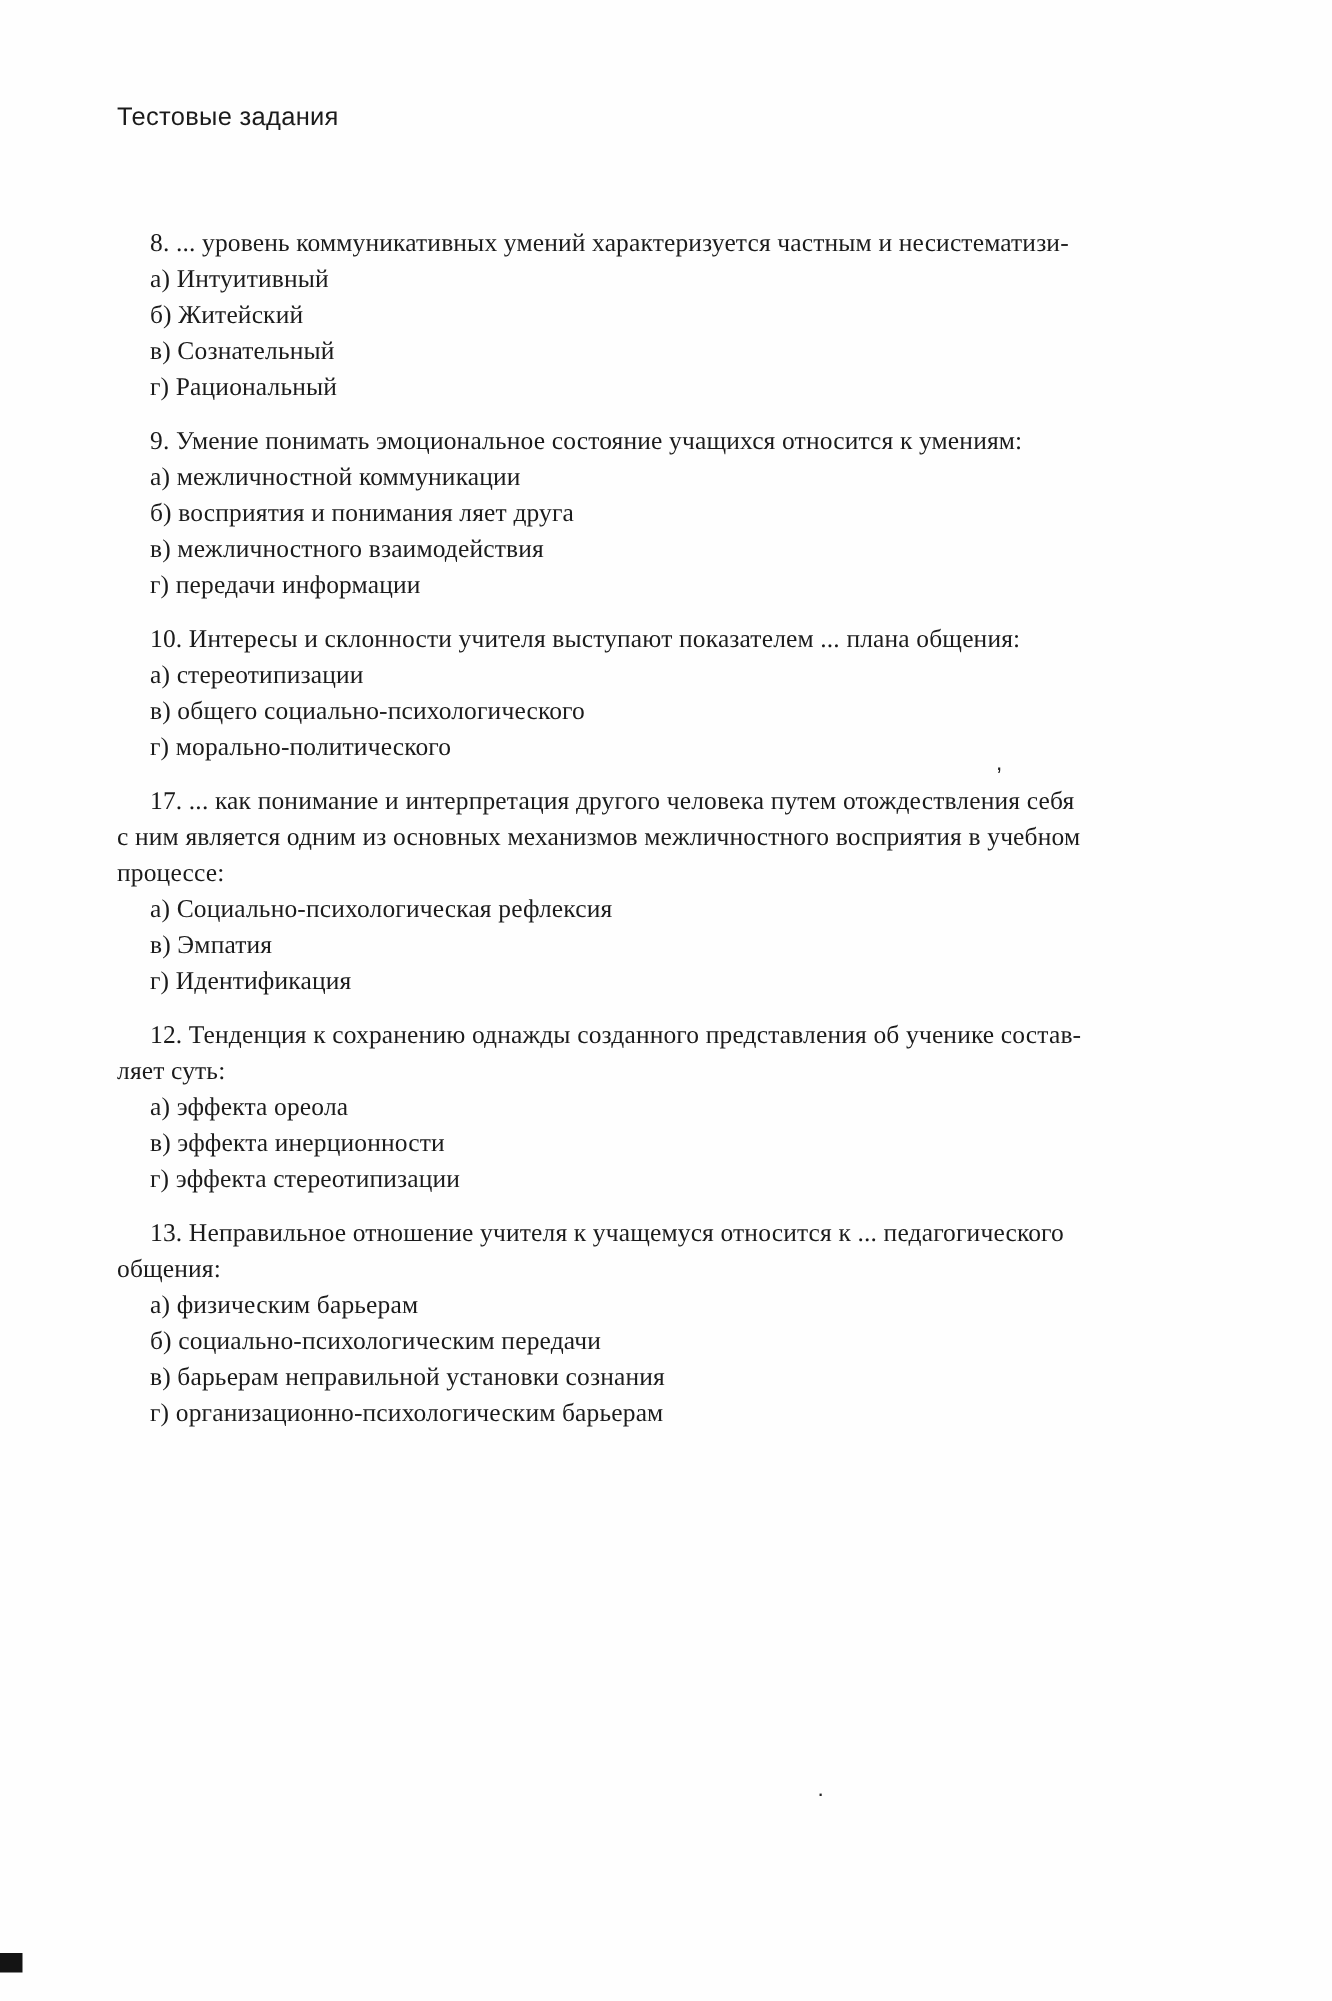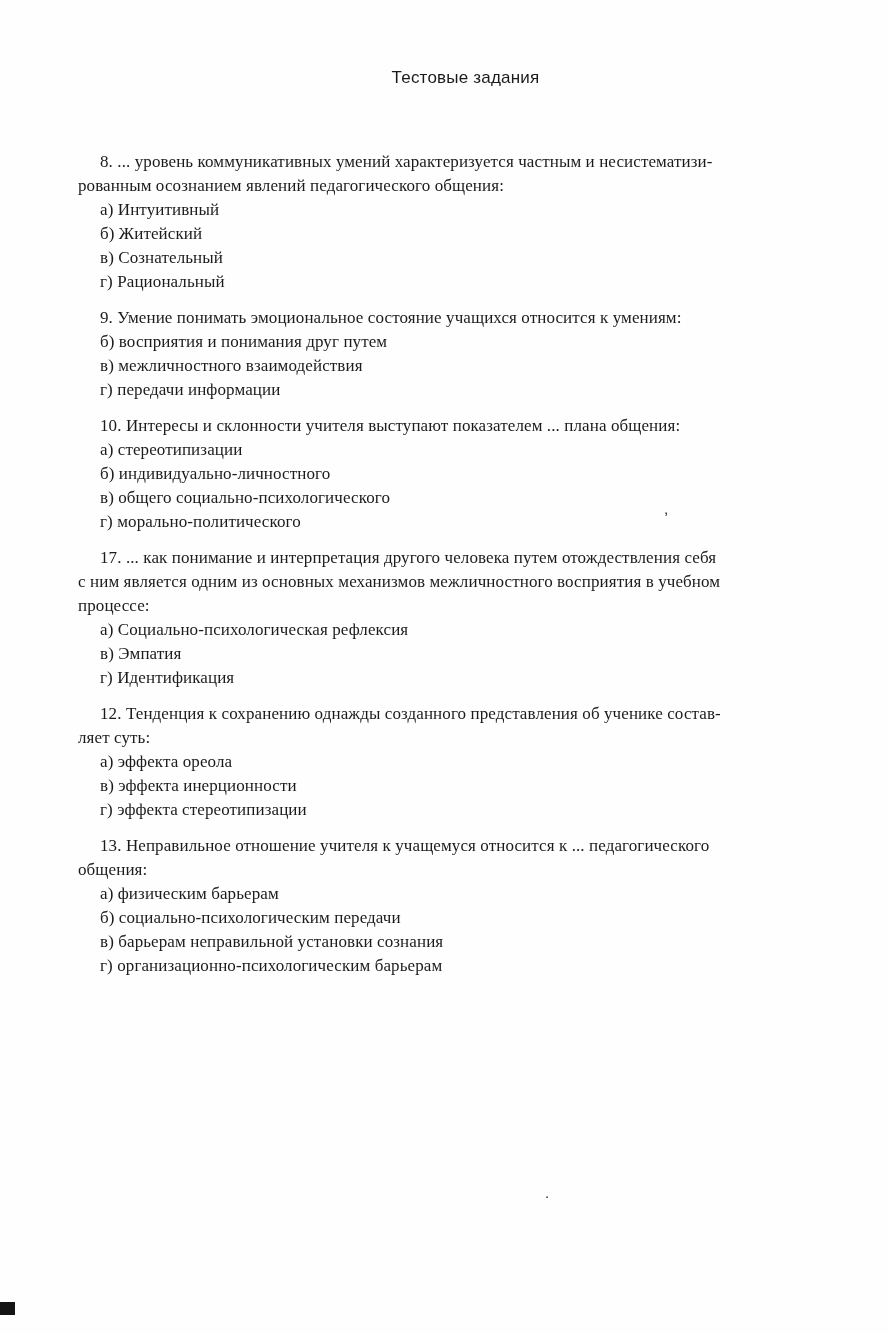--- a/index.html
+++ b/index.html
@@ -15,21 +15,20 @@
     position: absolute;
     left: 78px;
     top: 0;
     width: 775px;
   }
   .doc-header {
     margin-top: 66px;
     font-size: 17px;
     line-height: 24px;
     letter-spacing: 0.2px;
-    text-align: center;
   }
   .content { margin-top: 60px; }
   .question { margin-bottom: 12px; }
   .qline, .option {
     font-size: 17px;
     line-height: 24px;
     white-space: nowrap;
     letter-spacing: 0.1px;
     font-family: Liberation Serif, serif;
   }
@@ -53,38 +52,37 @@
 <body>
 
 <div class="page">
 
   <div class="doc-header">Тестовые задания</div>
 
   <div class="content">
 
     <section class="question">
       <p class="qline indent">8. ... уровень коммуникативных умений характеризуется частным и несистематизи-</p>
-      <p class="qline">рованным осознанием явлений педагогического общения:</p>
       <p class="option">а) Интуитивный</p>
       <p class="option">б) Житейский</p>
       <p class="option">в) Сознательный</p>
       <p class="option">г) Рациональный</p>
     </section>
 
     <section class="question">
       <p class="qline indent">9. Умение понимать эмоциональное состояние учащихся относится к умениям:</p>
-      <p class="option">б) восприятия и понимания друг путем</p>
+      <p class="option">а) межличностной коммуникации</p>
+      <p class="option">б) восприятия и понимания ляет друга</p>
       <p class="option">в) межличностного взаимодействия</p>
       <p class="option">г) передачи информации</p>
     </section>
 
     <section class="question">
       <p class="qline indent">10. Интересы и склонности учителя выступают показателем ... плана общения:</p>
       <p class="option">а) стереотипизации</p>
-      <p class="option">б) индивидуально-личностного</p>
       <p class="option">в) общего социально-психологического</p>
       <p class="option">г) морально-политического</p>
     </section>
 
     <section class="question">
       <p class="qline indent">17. ... как понимание и интерпретация другого человека путем отождествления себя</p>
       <p class="qline">с ним является одним из основных механизмов межличностного восприятия в учебном</p>
       <p class="qline">процессе:</p>
       <p class="option">а) Социально-психологическая рефлексия</p>
       <p class="option">в) Эмпатия</p>

